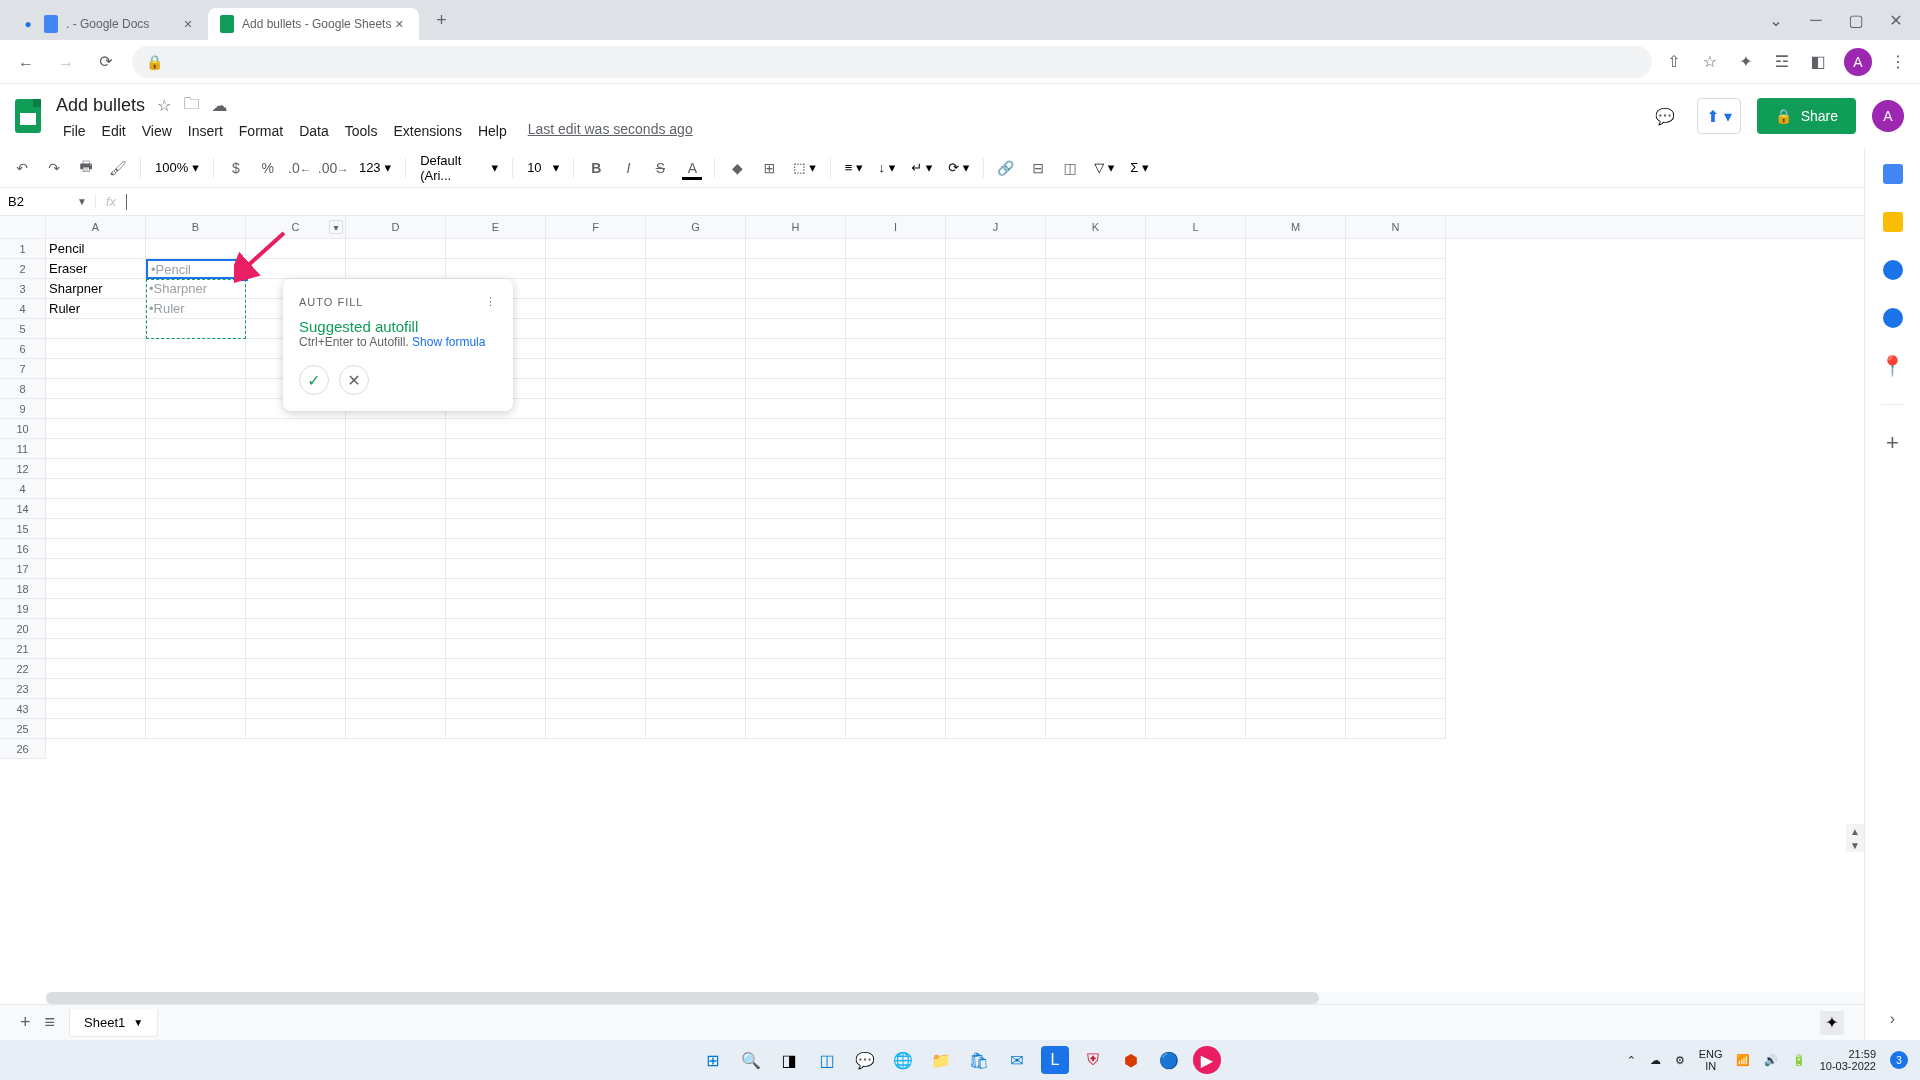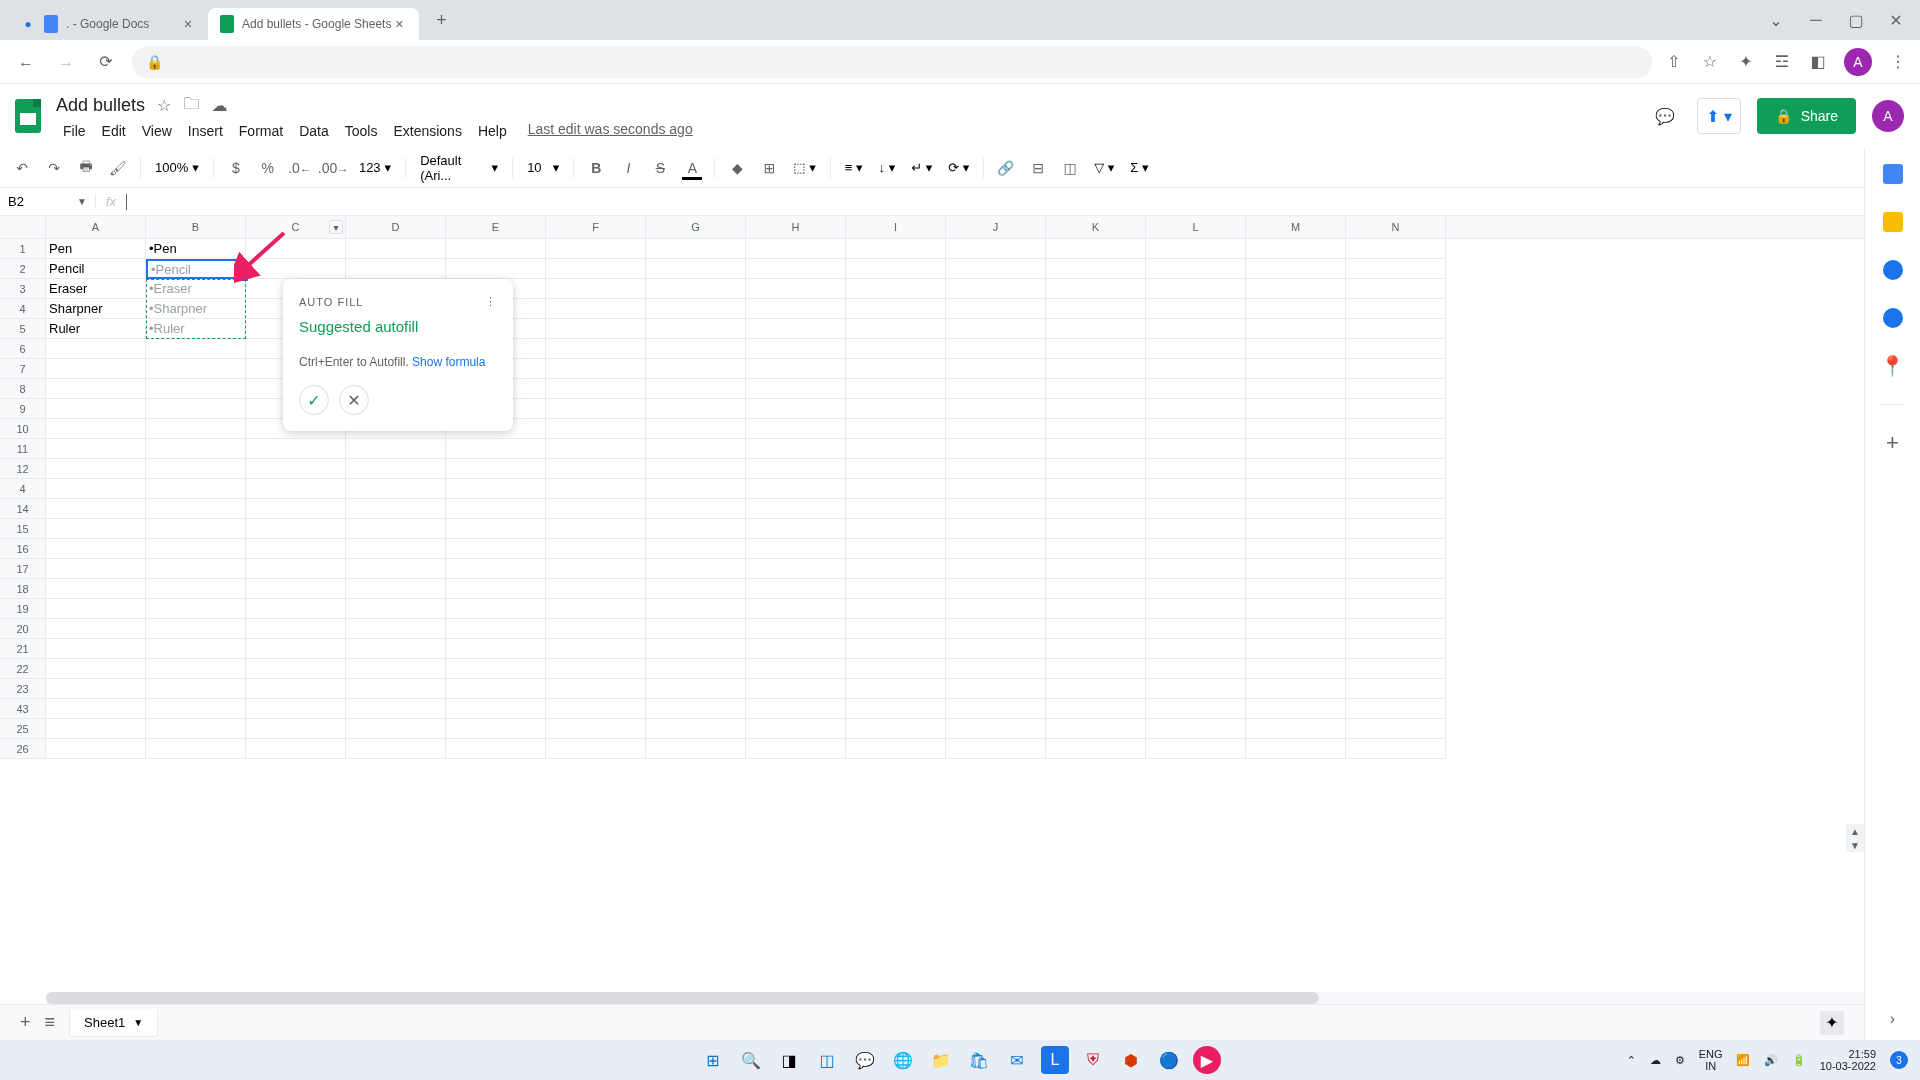--- a/index.html
+++ b/index.html
@@ -80,21 +80,21 @@
 .suggest-range { position: absolute; left: 100px; top: 40px; width: 100px; height: 60px; border: 1px dashed #0f9d58; z-index: 4; }
 .suggest-text { color: #9aa0a6; }
 
 
 .arrow { position: absolute; left: 188px; top: -8px; z-index: 20; pointer-events: none; }
 
 
 .autofill-popup { position: absolute; left: 237px; top: 40px; width: 230px; background: #fff; border-radius: 8px; box-shadow: 0 2px 10px rgba(0,0,0,0.2); padding: 16px; z-index: 10; }
 .autofill-head { display: flex; justify-content: space-between; align-items: center; color: #5f6368; font-size: 11px; letter-spacing: 1px; }
 .autofill-title { color: #0f9d58; font-size: 15px; font-weight: 500; margin-top: 10px; }
-.autofill-sub { font-size: 12px; color: #5f6368; margin-top: 20px; }
+.autofill-sub { font-size: 12px; color: #5f6368; margin-top: 0; }
 .autofill-link { color: #1a73e8; cursor: pointer; }
 .autofill-actions { display: flex; gap: 10px; margin-top: 16px; }
 .af-btn { width: 30px; height: 30px; border: 1px solid #dadce0; border-radius: 50%; display: flex; align-items: center; justify-content: center; cursor: pointer; }
 .af-accept { color: #0f9d58; }
 .af-reject { color: #5f6368; }
 
 
 .side-panel { width: 56px; border-left: 1px solid #e8eaed; display: flex; flex-direction: column; align-items: center; padding-top: 16px; gap: 28px; position: absolute; right: 0; top: 148px; bottom: 40px; background: #fff; }
 .sp-icon { width: 20px; height: 20px; display: flex; align-items: center; justify-content: center; cursor: pointer; }
 .sp-calendar { background: #4285f4; width: 20px; height: 20px; border-radius: 3px; }
@@ -339,36 +339,20 @@
           </div>
           <div class="autofill-title">Suggested autofill</div>
           <div class="autofill-sub">
             <span>Ctrl+Enter to Autofill. </span><span class="autofill-link">Show formula</span>
           </div>
           <div class="autofill-actions">
             <div class="af-btn af-accept">✓</div>
             <div class="af-btn af-reject">✕</div>
           </div>
         </div>
-      <div class="cell-row">
-            <div class="cell" style="width: 100px;">Pen</div>
-            <div class="cell" style="width: 100px;">•Pen</div>
-            <div class="cell" style="width: 100px;"></div>
-            <div class="cell" style="width: 100px;"></div>
-            <div class="cell" style="width: 100px;"></div>
-            <div class="cell" style="width: 100px;"></div>
-            <div class="cell" style="width: 100px;"></div>
-            <div class="cell" style="width: 100px;"></div>
-            <div class="cell" style="width: 100px;"></div>
-            <div class="cell" style="width: 100px;"></div>
-            <div class="cell" style="width: 100px;"></div>
-            <div class="cell" style="width: 100px;"></div>
-            <div class="cell" style="width: 100px;"></div>
-            <div class="cell" style="width: 100px;"></div>
-          </div>
           <div class="cell-row">
             <div class="cell" style="width: 100px;">Pencil</div>
             <div class="cell" style="width: 100px;"></div>
             <div class="cell" style="width: 100px;"></div>
             <div class="cell" style="width: 100px;"></div>
             <div class="cell" style="width: 100px;"></div>
             <div class="cell" style="width: 100px;"></div>
             <div class="cell" style="width: 100px;"></div>
             <div class="cell" style="width: 100px;"></div>
             <div class="cell" style="width: 100px;"></div>

